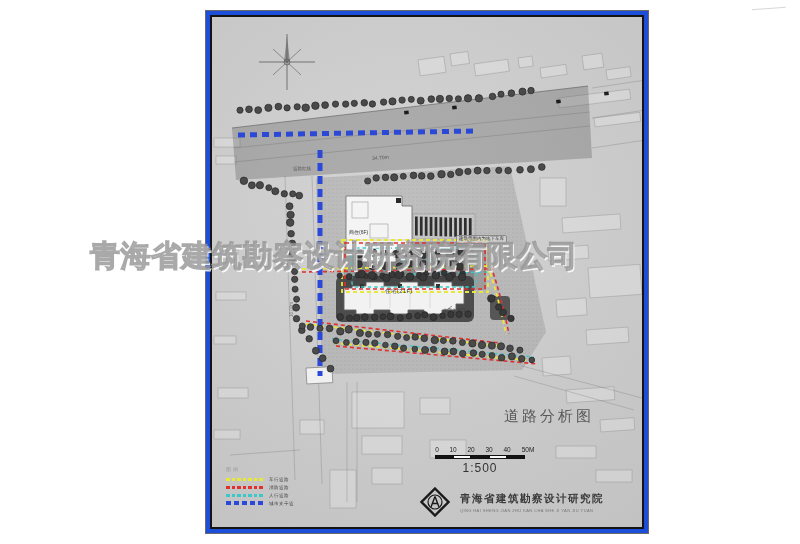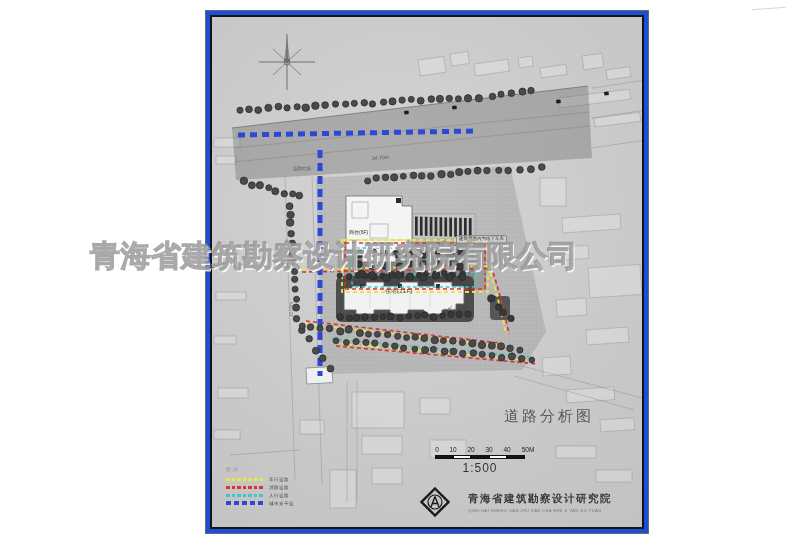--- a/index.html
+++ b/index.html
@@ -25,21 +25,21 @@
   .scalebar .ratio{position:absolute;left:45px;top:15px;transform:translateX(-50%);font-size:12px;color:#333;letter-spacing:1px;}
   
   .legend{position:absolute;left:14px;top:449px;z-index:20;}
   .legend .hd{font-size:5px;color:#9a9a9a;letter-spacing:2px;margin-bottom:3px;}
   .legend .row{display:flex;align-items:center;height:8px;}
   .lg-swatch{width:38px;height:3px;margin-right:5px;}
   .lg-swatch.big{height:4px;}
   .legend .lb{font-size:4.5px;color:#3d3d3d;letter-spacing:0.5px;}
   
   .publisher{position:absolute;left:208px;top:470px;display:flex;align-items:center;z-index:20;}
-  .publisher .txt{margin-left:18px;}
+  .publisher .txt{margin-left:10px;}
   .pub-name{font-size:10.5px;font-weight:bold;color:#3a3a3a;letter-spacing:1.5px;
             font-family:"DejaVu Serif","Liberation Serif",serif;}
   .pub-pinyin{font-size:4px;color:#777;letter-spacing:0.4px;margin-top:2px;}
   
   .watermark{position:absolute;left:90px;top:236px;font-size:30px;font-weight:bold;white-space:nowrap;
          font-family:"DejaVu Serif","Liberation Serif",serif;letter-spacing:0.5px;z-index:40;
          color:rgba(255,255,255,0.13);-webkit-text-stroke:1.1px rgba(148,148,148,0.8);
          text-shadow:1.5px 1.5px 0 rgba(255,255,255,0.85);pointer-events:none;}
   .corner-mark{position:absolute;left:752px;top:8px;width:34px;height:6px;
          border-top:1px solid #c6c6c6;transform:rotate(-4deg);opacity:0.7;}

